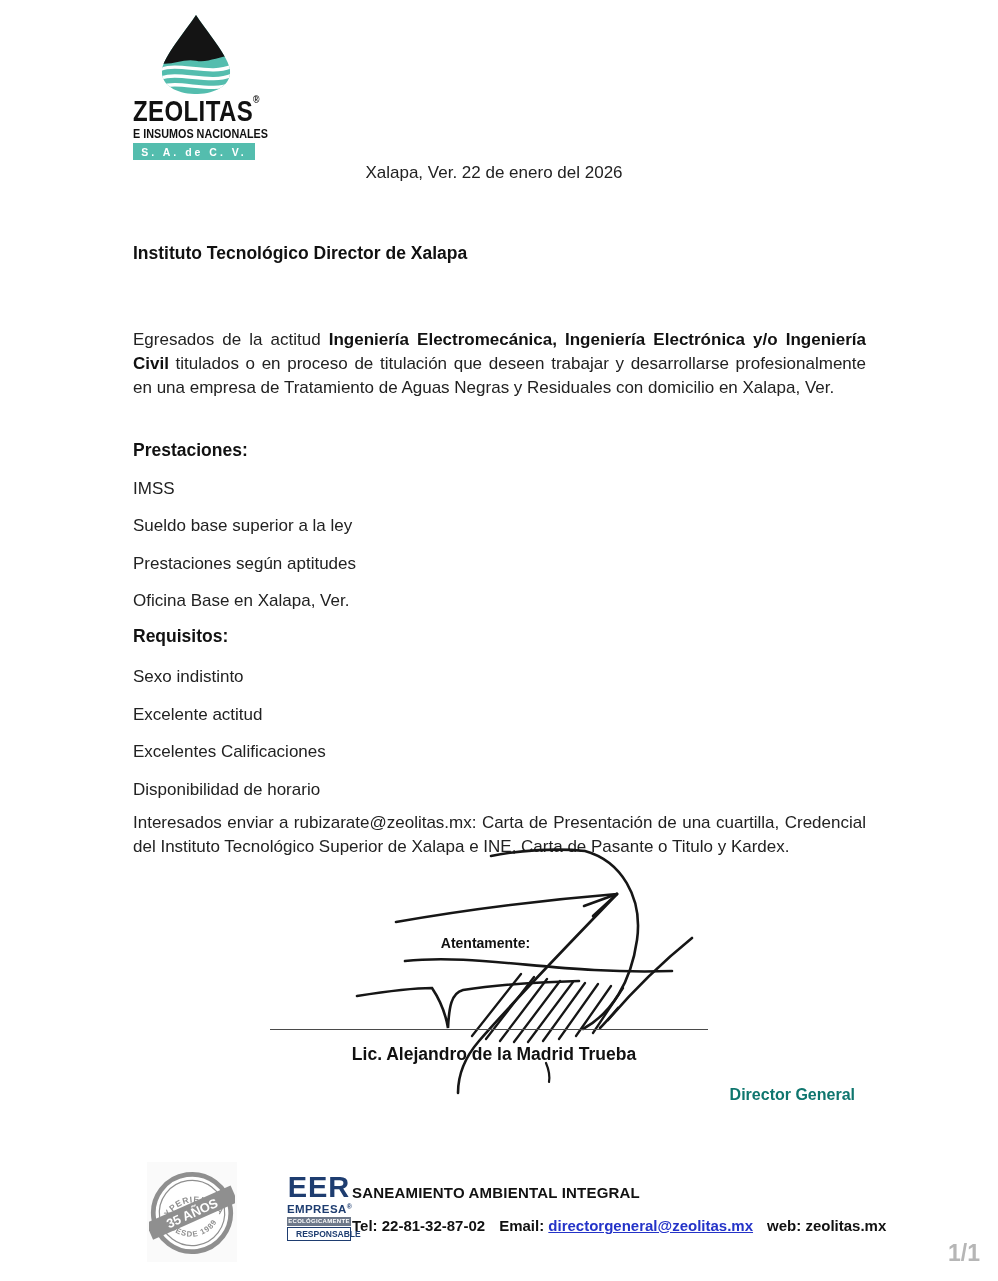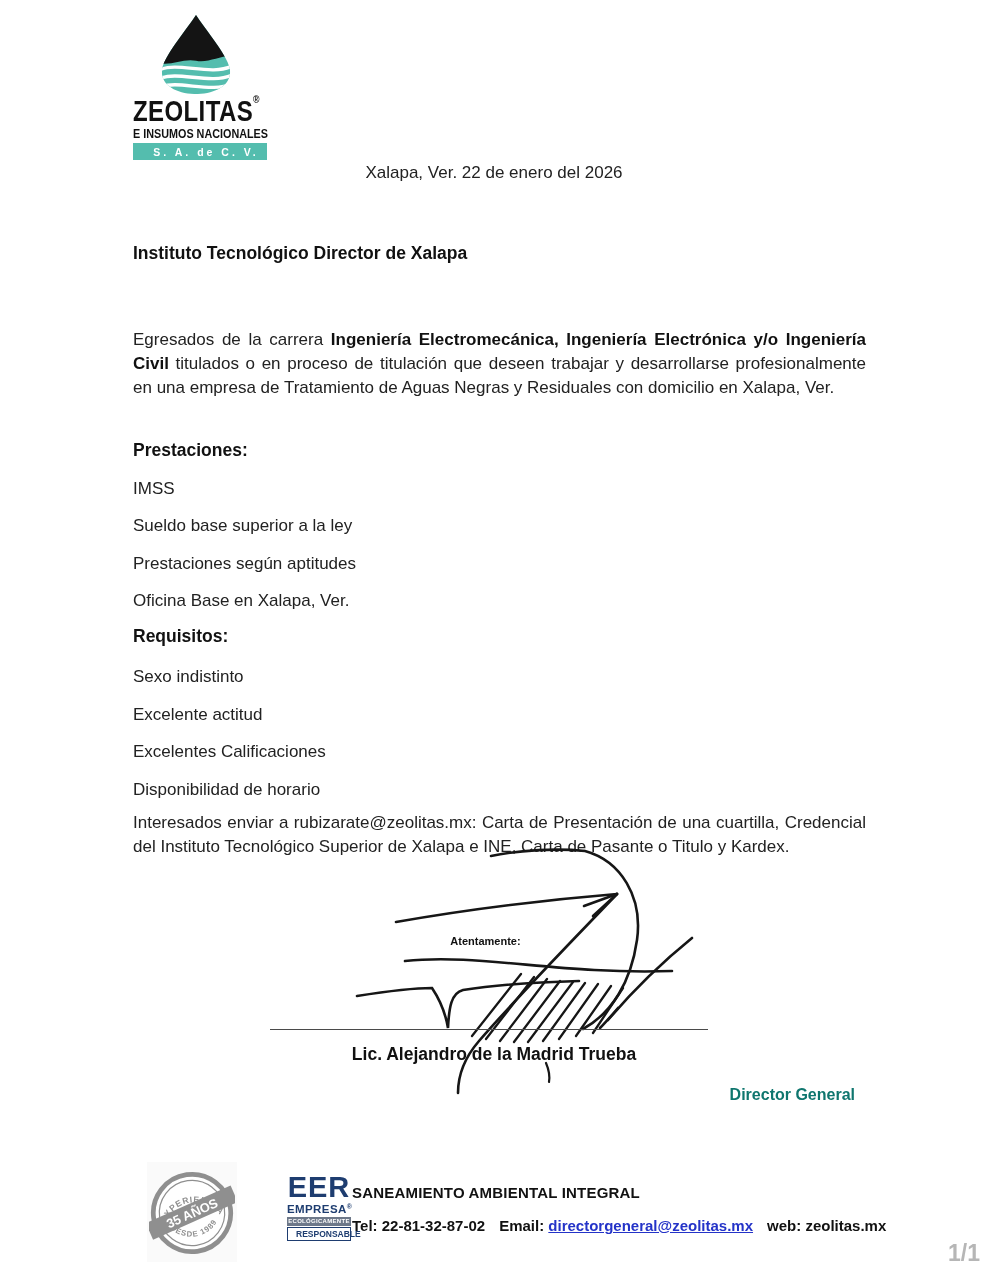--- a/index.html
+++ b/index.html
@@ -5,32 +5,32 @@
   html,body{margin:0;padding:0;background:#ffffff;}
   body{width:998px;height:1281px;position:relative;font-family:"Liberation Sans",sans-serif;color:#1f1f1f;overflow:hidden;}
   .abs{position:absolute;}
 
   
   .logo{left:133px;top:12px;width:126px;}
   .logo-drop{display:block;margin:0 auto;width:82px;height:84px;}
   .logo-brand{font-weight:bold;font-size:30px;line-height:1;color:#111;white-space:nowrap;transform:scaleX(0.80);transform-origin:left center;letter-spacing:0.5px;}
   .logo-brand .reg{font-size:11px;vertical-align:top;position:relative;top:-2px;}
   .logo-sub{font-weight:bold;font-size:12px;line-height:1;color:#111;white-space:nowrap;transform:scaleX(0.90);transform-origin:left center;margin-top:2px;}
-  .logo-banner{background:var(--teal);color:#fff;font-weight:bold;font-size:10.5px;letter-spacing:3px;text-align:center;padding:3px 0 2px 12px;margin-top:3px;width:122px;}
+  .logo-banner{background:var(--teal);color:#fff;font-weight:bold;font-size:10.5px;letter-spacing:3px;text-align:center;padding:3px 0 2px 0;margin-top:3px;width:122px;}
 
   
   .date{left:133px;top:163px;width:722px;text-align:center;font-size:17px;color:#222;}
   .recipient{left:133px;top:243px;font-size:17.5px;font-weight:bold;color:#111;}
   .para{left:133px;width:733px;font-size:17px;line-height:23.8px;text-align:justify;color:#222;}
   .para-intro{top:328px;}
   .para-closing{top:811px;}
   .b{font-weight:bold;color:#111;}
   .sec-h{left:133px;font-size:17.5px;font-weight:bold;color:#111;}
   .item{left:133px;font-size:17px;color:#222;}
-  .salutation{left:119px;top:935px;width:733px;text-align:center;font-size:11px;font-weight:bold;color:#111;}
+  .salutation{left:119px;top:935px;width:733px;text-align:center;font-size:14px;font-weight:bold;color:#111;}
 
   .sig-svg{left:0;top:0;width:998px;height:1281px;pointer-events:none;}
   .sig-line{left:270px;top:1029px;width:438px;border-top:1.6px solid #4a4a4a;height:0;}
   .signer-name{left:133px;top:1044px;width:722px;text-align:center;font-size:17.5px;font-weight:bold;color:#111;}
   .signer-title{left:133px;top:1086px;width:722px;text-align:right;font-size:16px;font-weight:bold;color:#0f766e;}
 
   
   .badge35-bg{left:147px;top:1162px;width:90px;height:100px;background:#fafafa;}
   .badge35{left:149px;top:1168px;width:86px;height:90px;}
   .eer{left:245px;top:1174px;width:64px;text-align:center;margin-left:42px;}
@@ -67,21 +67,21 @@
     </svg>
     <div class="logo-brand"><span>ZEOLITAS</span><span class="reg">®</span></div>
     <div class="logo-sub">E INSUMOS NACIONALES</div>
     <div class="logo-banner">S. A. de C. V.</div>
   </div>
 
   <div class="abs date">Xalapa, Ver. 22 de enero del 2026</div>
 
   <div class="abs recipient">Instituto Tecnológico Director de Xalapa</div>
 
-  <p class="abs para para-intro" style="margin:0"><span>Egresados de la carrera </span><span class="b">Ingeniería Electromecánica, Ingeniería Electrónica y/o Ingeniería Civil</span><span> titulados o en proceso de titulación que deseen trabajar y desarrollarse profesionalmente en una empresa de Tratamiento de Aguas Negras y Residuales con domicilio en Xalapa, Ver.</span></p>
+  <p class="abs para para-intro" style="margin:0"><span>Egresados de la actitud </span><span class="b">Ingeniería Electromecánica, Ingeniería Electrónica y/o Ingeniería Civil</span><span> titulados o en proceso de titulación que deseen trabajar y desarrollarse profesionalmente en una empresa de Tratamiento de Aguas Negras y Residuales con domicilio en Xalapa, Ver.</span></p>
 
   <div class="abs sec-h" style="top:440px">Prestaciones:</div>
   <div class="abs item" style="top:479px">IMSS</div>
   <div class="abs item" style="top:516px">Sueldo base superior a la ley</div>
   <div class="abs item" style="top:554px">Prestaciones según aptitudes</div>
   <div class="abs item" style="top:591px">Oficina Base en Xalapa, Ver.</div>
 
   <div class="abs sec-h" style="top:626px">Requisitos:</div>
   <div class="abs item" style="top:667px">Sexo indistinto</div>
   <div class="abs item" style="top:705px">Excelente actitud</div>

